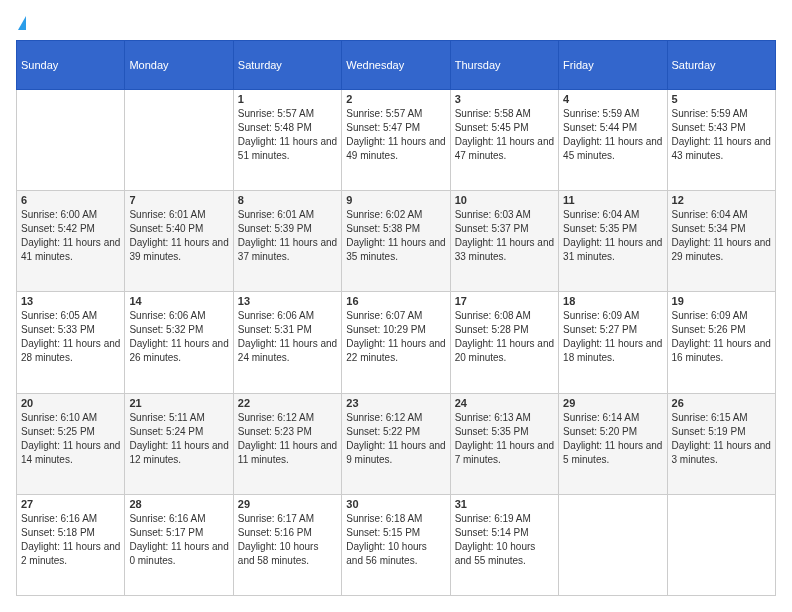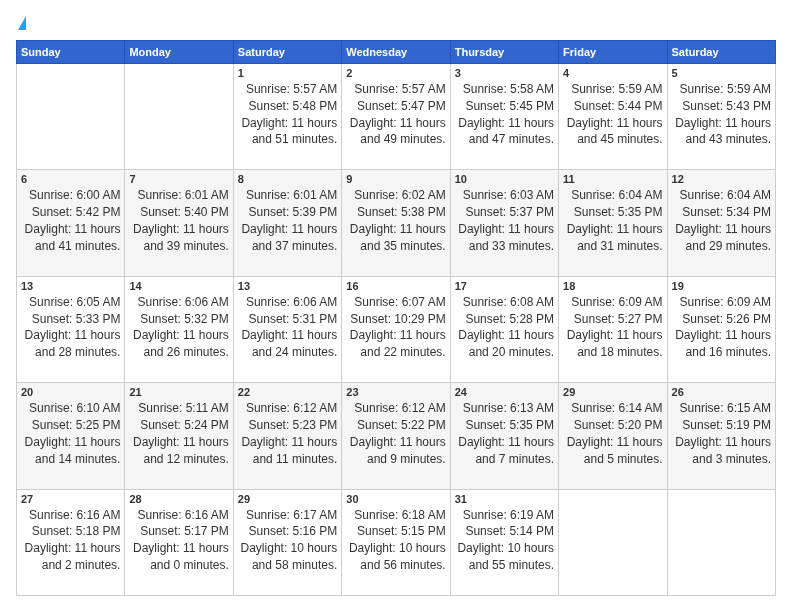--- a/index.html
+++ b/index.html
@@ -60,22 +60,22 @@
       flex: 1;
       border: 1px solid #ccc;
       border-collapse: collapse;
       width: 100%;
       table-layout: fixed;
     }
     .calendar th {
       background: #3366cc;
       color: #fff;
       font-size: 11px;
-      font-weight: bold;
-      padding: 5px 4px;
+      font-weight: normal;
+      padding: 18px 4px;
       text-align: left;
       border: 1px solid #2255bb;
     }
     .calendar td {
       border: 1px solid #ccc;
       vertical-align: top;
       padding: 3px 4px;
       font-size: 8.5px;
       color: #333;
       background: #fff;
@@ -84,24 +84,23 @@
     .calendar tr:nth-child(even) td {
       background: #f5f5f5;
     }
     .day-number {
       font-size: 11px;
       font-weight: bold;
       display: block;
       margin-bottom: 2px;
     }
     .day-info {
-      font-size: 12px;
+      font-size: 10px;
       line-height: 1.4;
       color: #333;
-      text-align: right;
     }
     .empty-cell {
       background: #fff !important;
     }
   </style>
 </head>
 <body>
 
 <div class="page">
   <div class="header">

